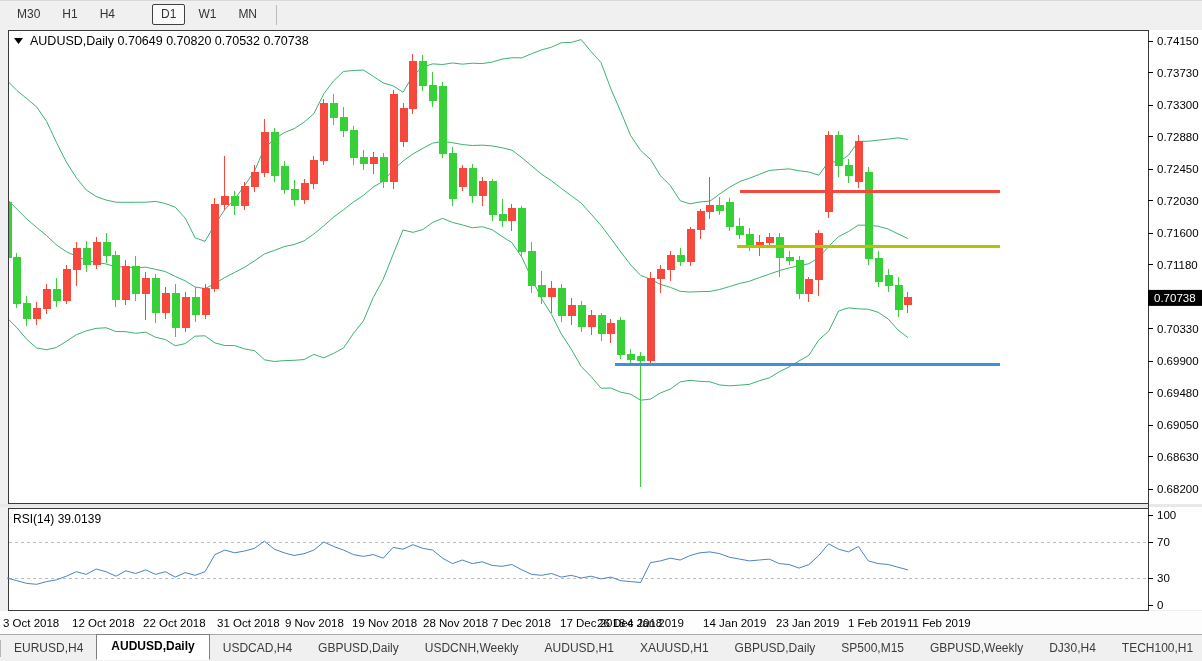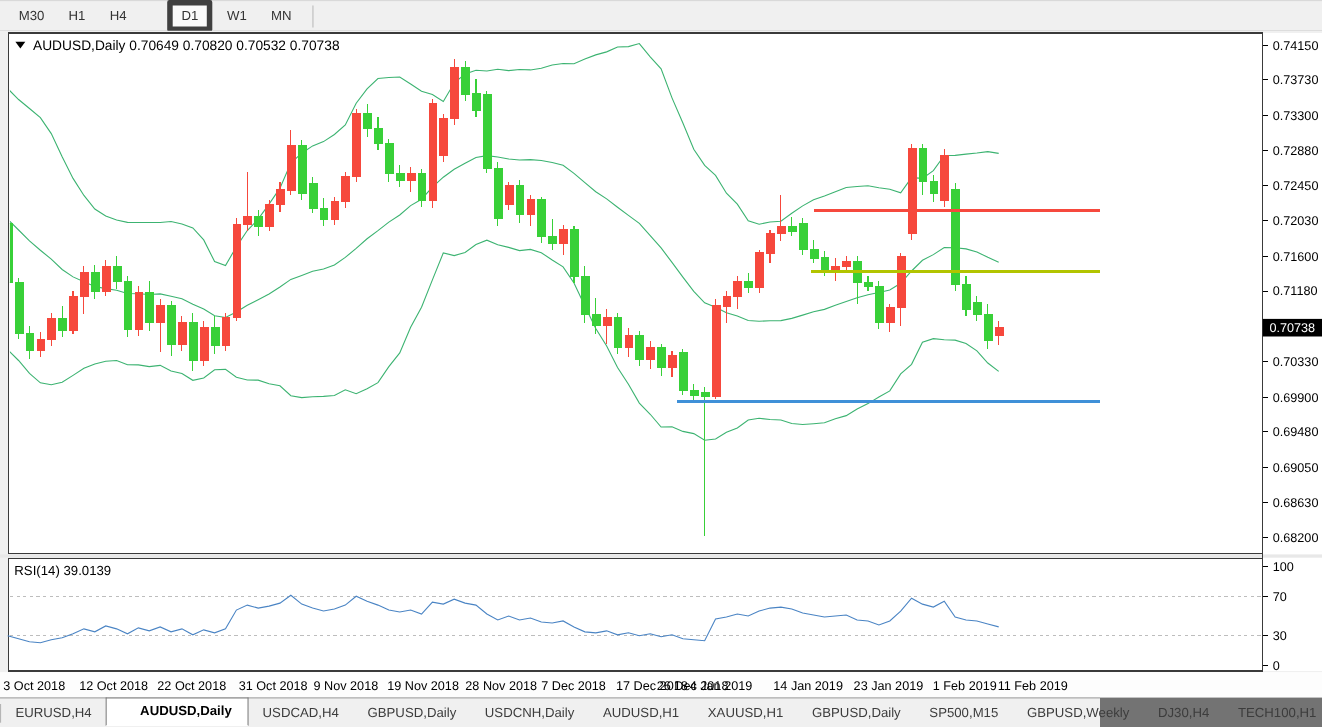--- a/index.html
+++ b/index.html
@@ -1,35 +1,35 @@
 <!DOCTYPE html>
 <html><head>
 <meta charset="utf-8">
 <style>
   html,body{margin:0;padding:0;background:#e6e6e6;}
-  #app{position:relative;width:1202px;height:661px;background:#737373;overflow:hidden;
+  #app{position:relative;width:1202px;height:661px;background:#eab308;overflow:hidden;
        font-family:"Liberation Sans","DejaVu Sans",sans-serif;-webkit-font-smoothing:none;}
   
   #toolbar{position:absolute;left:0;top:0;width:1202px;height:28px;background:#f0f0f0;
            border-top:1px solid #d9d9d9;display:flex;align-items:center;padding-left:6px;box-sizing:border-box;}
   .tbtn{display:inline-block;padding:3px 8px;margin:0 2px;font-size:12px;color:#333;
         border:1px solid transparent;border-radius:2px;cursor:default;line-height:13px;}
-  .tbtn.active{border:5px solid #404040;background:#fafafa;margin-left:26px;}
+  .tbtn.active{border:1px solid #404040;background:#fafafa;margin-left:26px;}
   .tsep{display:inline-block;width:1px;height:20px;background:#bbb;margin:0 8px;}
   
   #chartwrap{position:absolute;left:0;top:28px;width:1202px;height:606px;background:#f0f0f0;}
   svg text{font-family:"Liberation Sans","DejaVu Sans",sans-serif;}
   
-  #tabbar{position:absolute;left:0;bottom:0;width:1000px;height:27px;background:#f0f0f0;
+  #tabbar{position:absolute;left:0;bottom:0;width:1202px;height:27px;background:#f0f0f0;
           border-top:1px solid #a9a9a9;display:flex;align-items:center;font-size:12px;color:#3c3c3c;
           box-sizing:border-box;}
   .tabstub{width:10px;height:17px;border-right:1px solid #b5b5b5;}
   .tab{padding:4px 13px 5px 13px;white-space:nowrap;cursor:default;}
   .tab.active{background:#ffffff;border:1px solid #7f7f7f;border-bottom:1px solid #ffffff;
-              font-weight:bold;color:#000;padding:4px 14px 6px 30px;margin-top:-2px;}
+              font-weight:bold;color:#000;padding:4px 14px 6px 14px;margin-top:-2px;}
   .tabsep{width:1px;height:13px;background:#a8a8a8;}
   .tab.clipped{max-width:26px;overflow:hidden;}
 </style>
 </head>
 <body>
 
 <div id="app">
   <div id="toolbar">
       <span class="tbtn">M30</span>
       <span class="tbtn">H1</span>
@@ -313,21 +313,21 @@
       </svg>
   </div>
   <div id="tabbar">
       <span class="tabstub"></span>
       <span class="tab">EURUSD,H4</span>
       <span class="tab active">AUDUSD,Daily</span>
       <span class="tab">USDCAD,H4</span>
       <span class="tabsep"></span>
       <span class="tab">GBPUSD,Daily</span>
       <span class="tabsep"></span>
-      <span class="tab">USDCNH,Daily</span>
+      <span class="tab">USDCNH,Weekly</span>
       <span class="tabsep"></span>
       <span class="tab">AUDUSD,H1</span>
       <span class="tabsep"></span>
       <span class="tab">XAUUSD,H1</span>
       <span class="tabsep"></span>
       <span class="tab">GBPUSD,Daily</span>
       <span class="tabsep"></span>
       <span class="tab">SP500,M15</span>
       <span class="tabsep"></span>
       <span class="tab">GBPUSD,Weekly</span>

